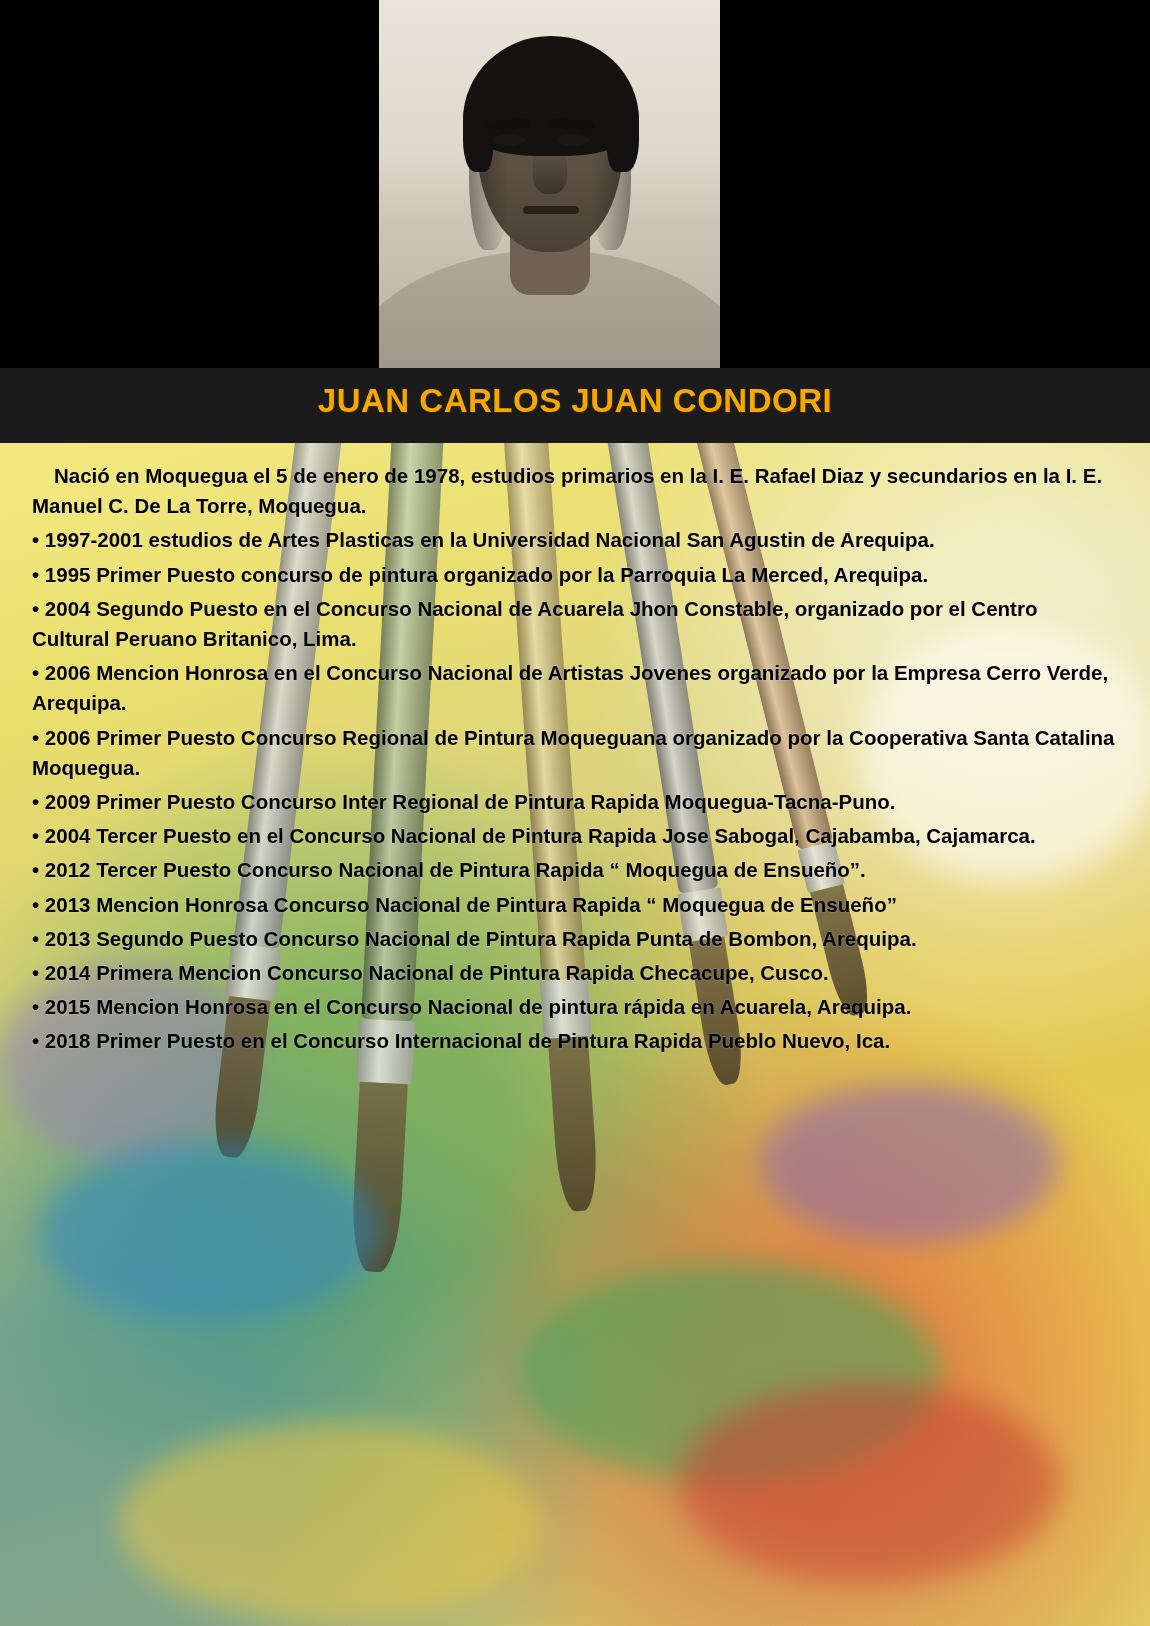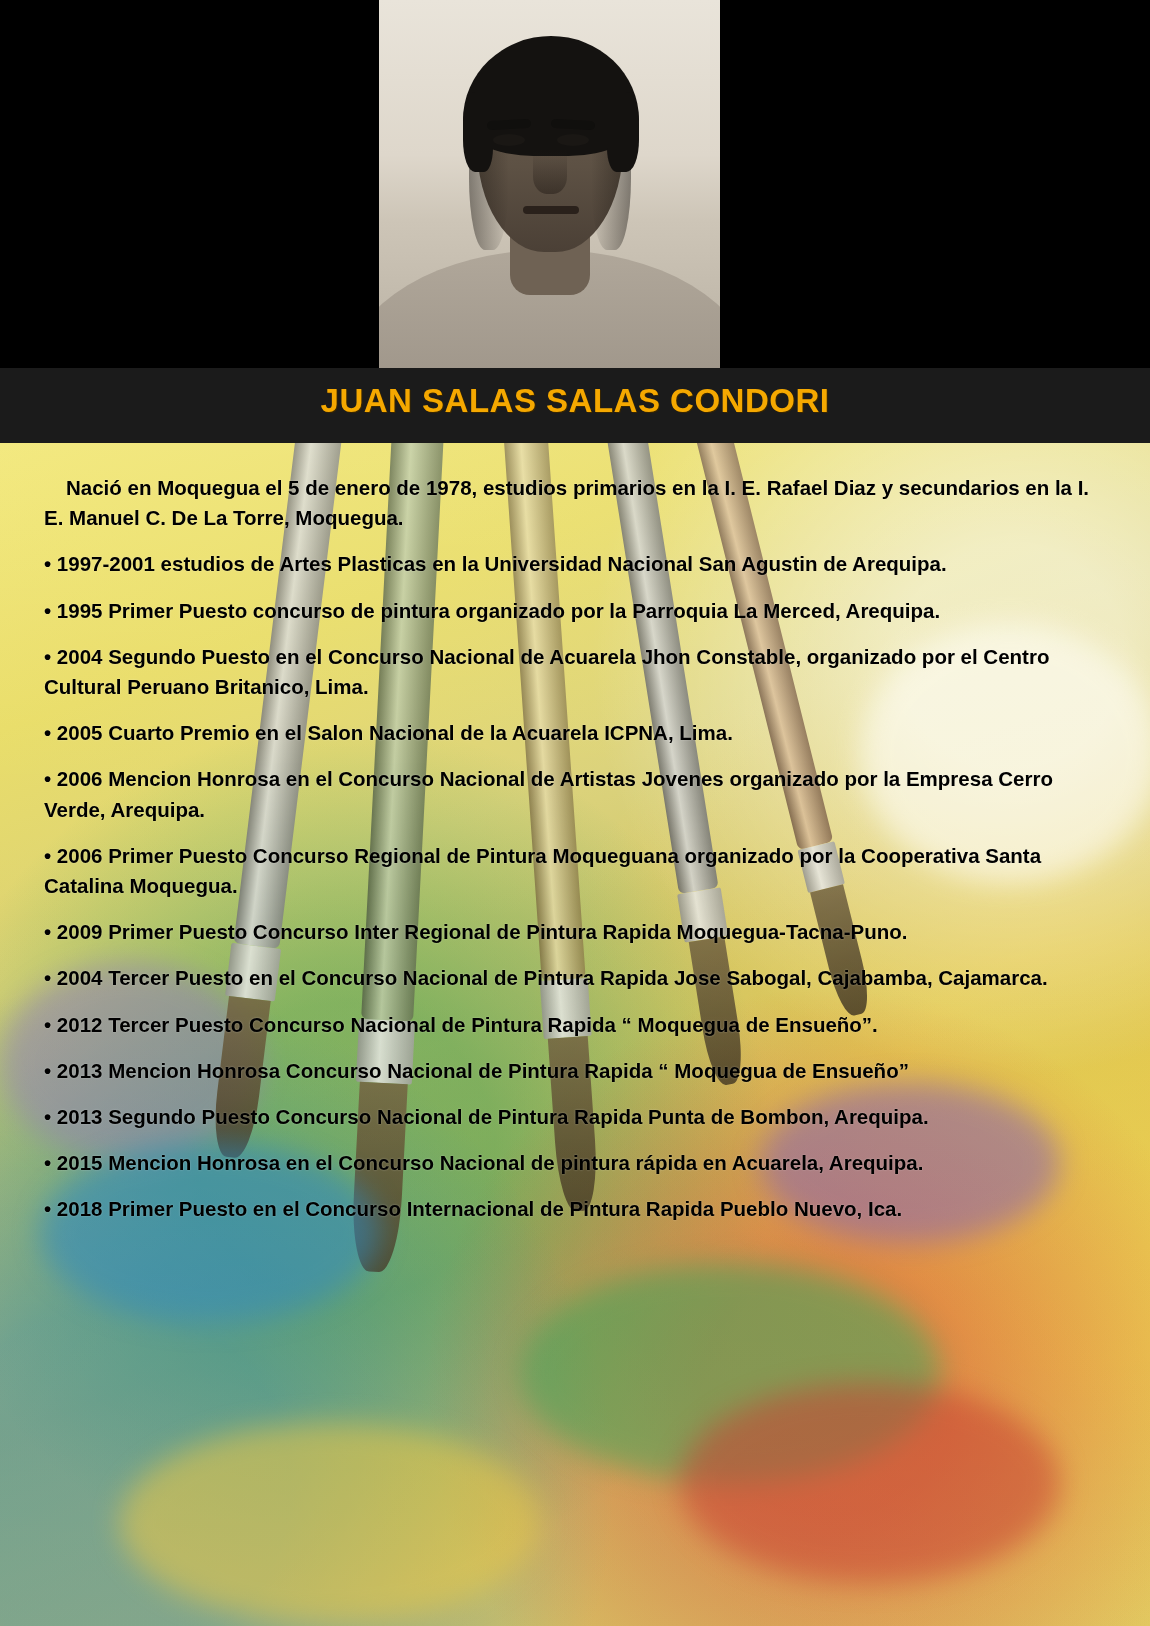--- a/index.html
+++ b/index.html
@@ -263,21 +263,21 @@
     left: 0;
     top: 443px;
     width: 1150px;
     padding: 14px 28px 0 28px;
     color: #000;
     font-size: 20.5px;
     font-weight: bold;
     line-height: 30.2px;
   }
   .content p {
-    margin: 16px;
+    margin: 4px;
     text-shadow: 0 0 2px rgba(255,255,255,.35);
   }
   .intro { text-indent: 22px; }
   .item { }
   .closing {
     margin-top: 26px;
     text-indent: 22px;
   }
 </style>
 </head>
@@ -300,21 +300,21 @@
         <div class="ph-hair3"></div>
         <div class="ph-brow-l"></div>
         <div class="ph-brow-r"></div>
         <div class="ph-eye-l"></div>
         <div class="ph-eye-r"></div>
         <div class="ph-nose"></div>
         <div class="ph-mouth"></div>
       </div>
     </div>
 
-    <div class="artist-name">JUAN SALAS SALAS CONDORI</div>
+    <div class="artist-name">JUAN CARLOS JUAN CONDORI</div>
   </div>
 
   <div class="body-area">
     <div class="paint-bg"></div>
     <div class="smear s5"></div>
     <div class="smear s6"></div>
     <div class="brush b1">
       <div class="handle"></div>
       <div class="ferrule"></div>
       <div class="bristle"></div>
@@ -345,25 +345,25 @@
     <div class="smear s4"></div>
     <div class="smear s7"></div>
     <div class="paint-veil"></div>
   </div>
 
   <div class="content">
     <p class="intro">Nació en Moquegua el  5 de enero de 1978, estudios primarios en la I. E. Rafael Diaz y secundarios en la I. E. Manuel C. De La Torre,  Moquegua.</p>
     <p class="item">• 1997-2001 estudios de Artes Plasticas en la Universidad Nacional San Agustin de Arequipa.</p>
     <p class="item">• 1995 Primer Puesto concurso de pintura organizado por la Parroquia  La Merced, Arequipa.</p>
     <p class="item">• 2004 Segundo Puesto en el Concurso Nacional de Acuarela Jhon Constable, organizado por el Centro Cultural Peruano Britanico, Lima.</p>
-    <p class="item">• 2005 Cuarto Premio en el Salon Nacional de la Acuarela ICPNA, Lima.</p>
     <p class="item">• 2006 Mencion Honrosa en el Concurso Nacional de Artistas Jovenes organizado por la Empresa Cerro Verde, Arequipa.</p>
     <p class="item">• 2006 Primer Puesto Concurso Regional de Pintura Moqueguana organizado por la Cooperativa Santa Catalina Moquegua.</p>
     <p class="item">• 2009 Primer Puesto Concurso Inter Regional de Pintura Rapida Moquegua-Tacna-Puno.</p>
     <p class="item">• 2004 Tercer Puesto en el Concurso Nacional de Pintura  Rapida  Jose Sabogal, Cajabamba, Cajamarca.</p>
     <p class="item">• 2012 Tercer Puesto Concurso Nacional de Pintura Rapida “ Moquegua de Ensueño”.</p>
     <p class="item">• 2013 Mencion Honrosa Concurso Nacional de Pintura Rapida “ Moquegua de Ensueño”</p>
     <p class="item">• 2013 Segundo Puesto Concurso Nacional de Pintura Rapida Punta de Bombon, Arequipa.</p>
+    <p class="item">• 2014 Primera Mencion  Concurso Nacional de Pintura Rapida Checacupe, Cusco.</p>
     <p class="item">• 2015 Mencion Honrosa en el Concurso Nacional de pintura rápida en Acuarela, Arequipa.</p>
     <p class="item">• 2018 Primer Puesto en el Concurso Internacional de Pintura Rapida Pueblo Nuevo, Ica.</p>
   </div>
 
 </div>
 
 </body></html>

